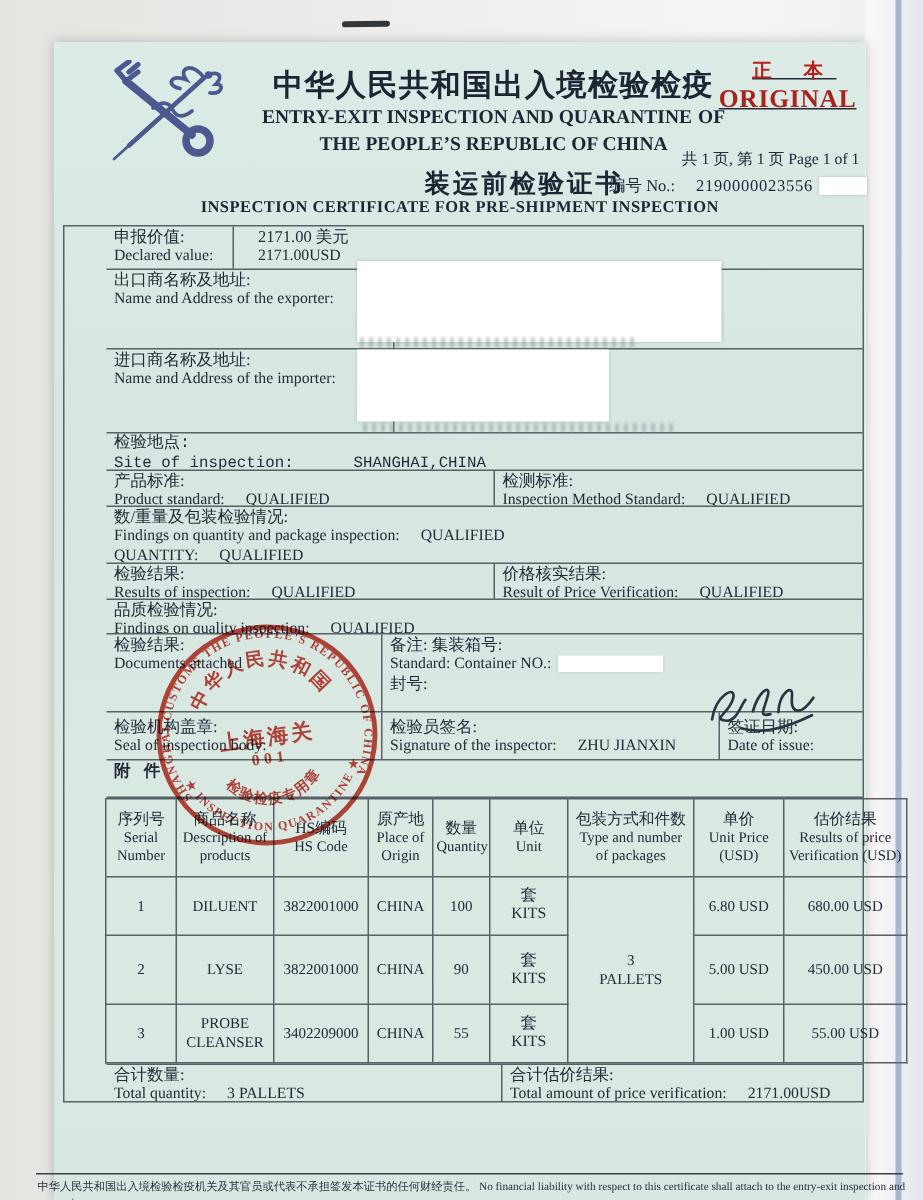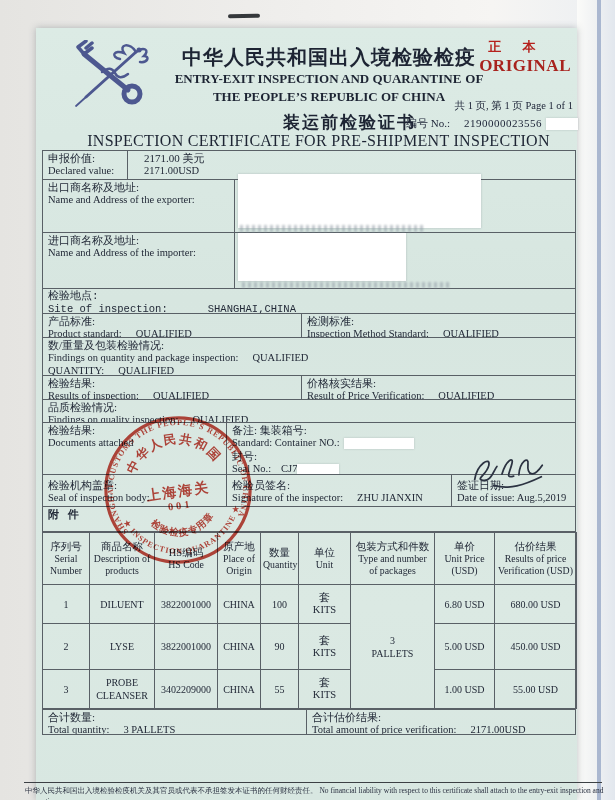--- a/index.html
+++ b/index.html
@@ -19,31 +19,31 @@
     position:absolute;left:36px;top:28px;width:541px;height:772px;
     background:linear-gradient(180deg,#dcebe5 0%,#d7e6e0 35%,#dbe9e3 75%,#d8e7e1 100%);
     box-shadow:0 0 7px rgba(70,80,90,.35);
   }
 
   
   .logo{position:absolute;left:24px;top:12px;width:100px;height:70px;}
   .org-block{position:absolute;left:128px;top:18px;width:330px;text-align:center;line-height:1.15;}
   .org-cn{font-size:20px;font-weight:bold;letter-spacing:1px;color:#1d2433;}
   .org-en{font-size:13px;font-weight:bold;color:#1d2433;}
-  .copy-block{position:absolute;right:6px;top:10px;text-align:left;}
+  .copy-block{position:absolute;right:6px;top:10px;text-align:center;text-decoration:underline;}
   .copy-cn{font-size:13px;font-weight:bold;color:#b5211c;letter-spacing:9px;padding-left:9px;}
   .copy-en{font-size:17px;font-weight:bold;color:#a8231e;letter-spacing:.5px;}
   .page-info{position:absolute;right:4px;top:71px;font-size:10.5px;color:#20273a;}
   .title-cn{position:absolute;left:150px;top:83px;width:230px;text-align:right;font-size:17px;font-weight:bold;letter-spacing:2px;color:#1d2433;}
   .certno-row{position:absolute;left:370px;top:88px;font-size:11px;color:#20273a;white-space:nowrap;}
   .certno-row .no-val{margin-left:14px;letter-spacing:.5px;}
-  .title-en{position:absolute;left:0;top:104px;width:541px;text-align:center;font-size:16px;font-weight:normal;letter-spacing:.3px;color:#1d2433;padding-left:12px;}
-
-  
-  .cert{position:absolute;left:6px;top:122px;width:534px;border:1px solid #596066;box-sizing:border-box;background:transparent;}
+  .title-en{position:absolute;left:0;top:104px;width:541px;text-align:center;font-size:11px;font-weight:bold;letter-spacing:.3px;color:#1d2433;}
+
+  
+  .cert{position:absolute;left:6px;top:122px;width:534px;border:1px solid #596066;box-sizing:border-box;background:transparent;padding-left:28px;}
   .row{display:flex;border-bottom:1px solid #596066;box-sizing:border-box;position:relative;}
   .row:last-child{border-bottom:none;}
   .cell{box-sizing:border-box;padding:1px 5px;overflow:hidden;position:relative;}
   .cell + .cell{border-left:1px solid #596066;}
   .cn{font-size:11px;line-height:13px;display:block;}
   .en{font-size:10.5px;line-height:12.5px;display:block;}
   .inlv{margin-left:14px;}
   .center{text-align:left;}
 
   
@@ -186,21 +186,20 @@
 
     <div class="row" style="height:52px;">
       <div class="cell" style="width:183px;">
         <span class="cn">检验结果:</span>
         <span class="en">Documents attached</span>
       </div>
       <div class="cell" style="flex:1;">
         <span class="cn">备注: 集装箱号:</span>
         <span class="en"><span>Standard: Container NO.:</span><span class="inline-redact" style="width:70px;"></span></span>
         <span class="cn">封号:</span>
-        <span class="en"><span>Seal No.:</span><span class="inlv" style="margin-left:10px;">CJ7</span><span class="inline-redact" style="width:42px;margin-left:0;"></span></span>
       </div>
     </div>
 
     <div class="row" style="height:32px;">
       <div class="cell" style="width:183px;padding-top:4px;">
         <span class="cn">检验机构盖章:</span>
         <span class="en">Seal of inspection body:</span>
       </div>
       <div class="cell" style="width:225px;padding-top:4px;">
         <span class="cn">检验员签名:</span>

